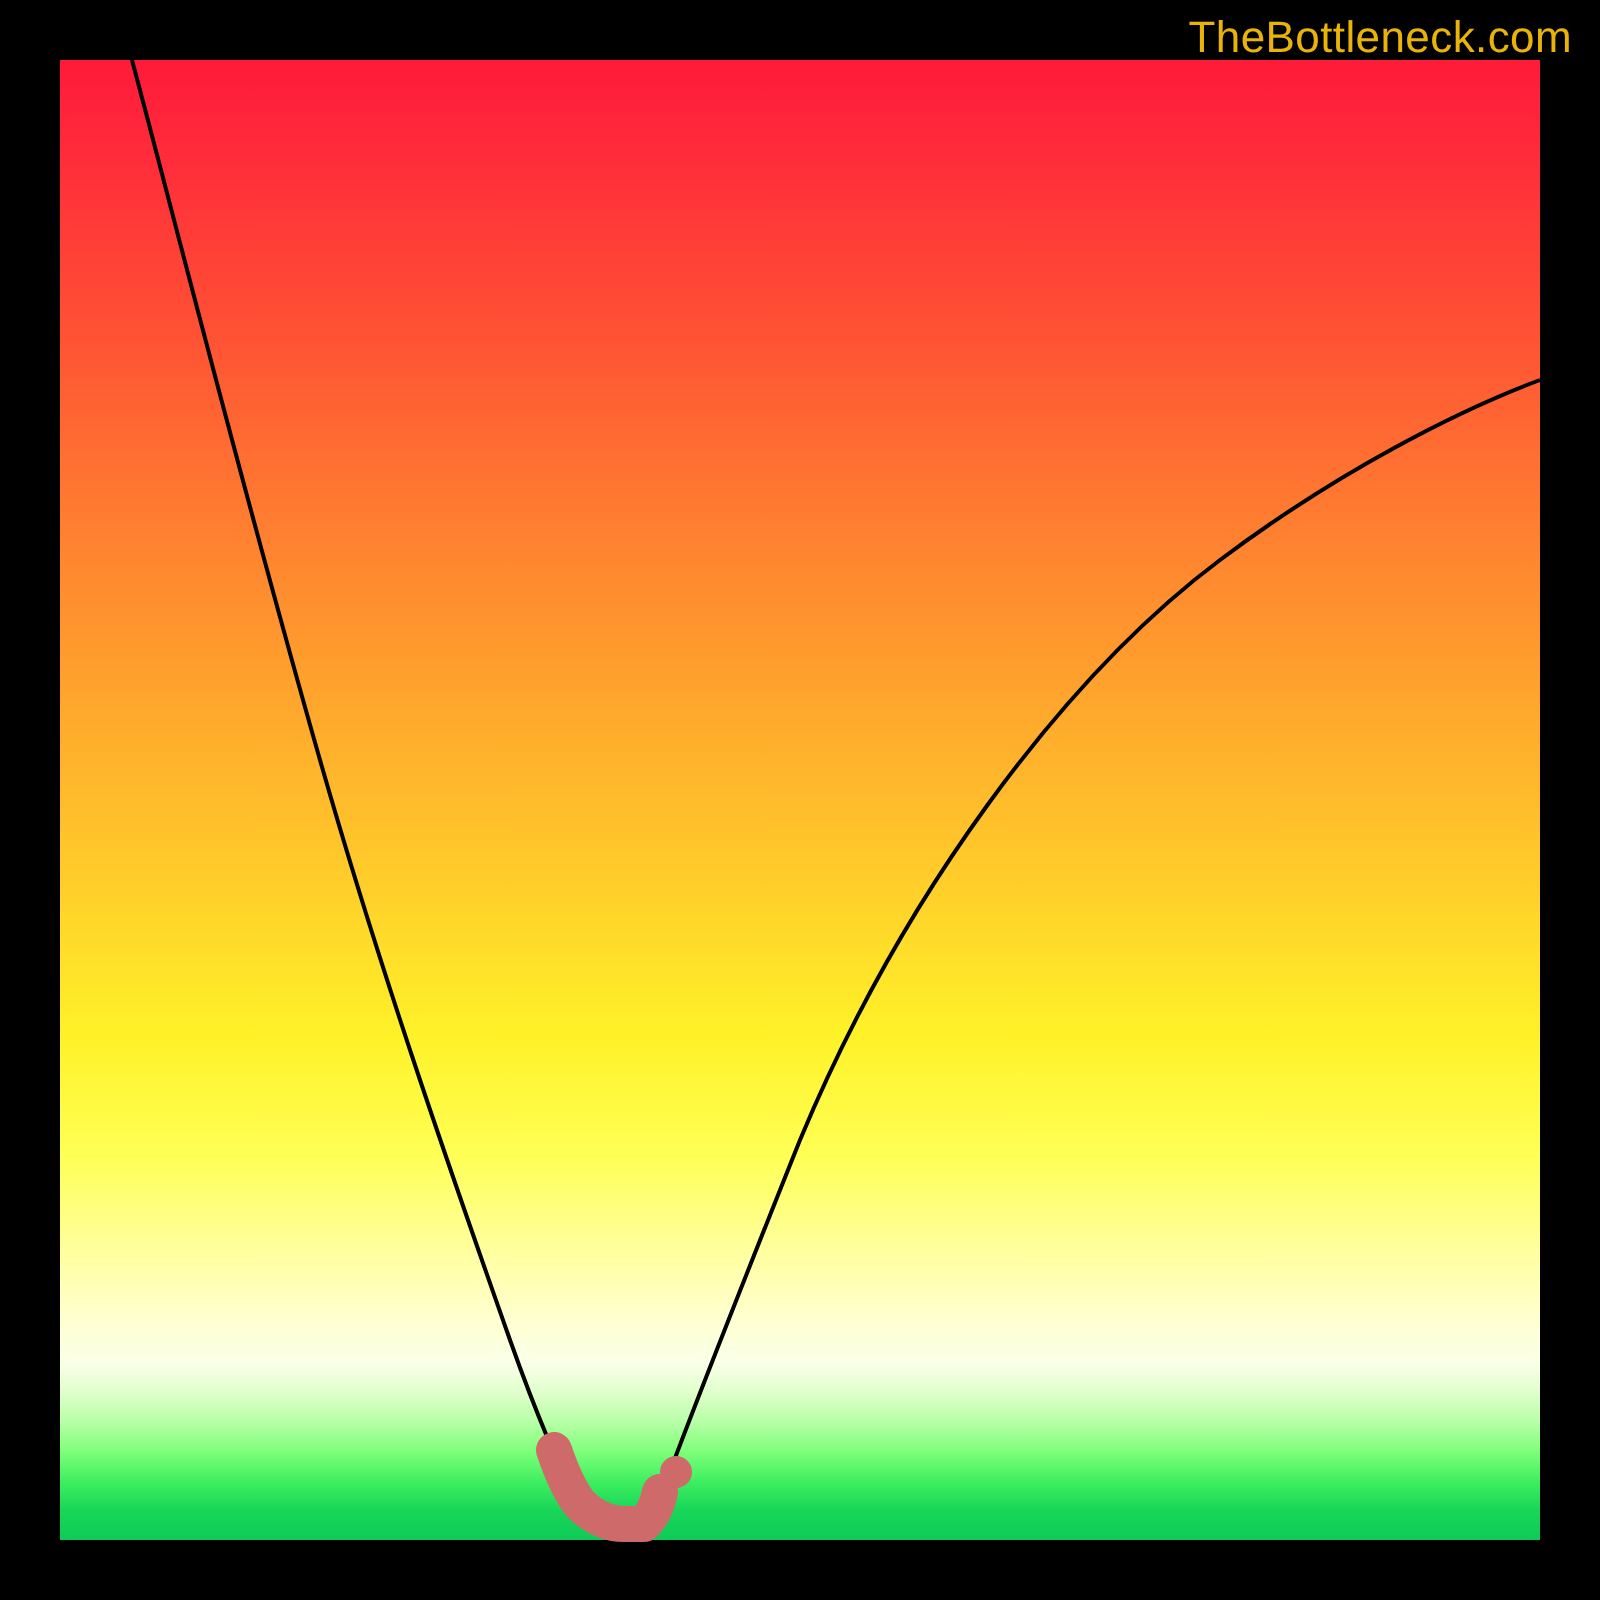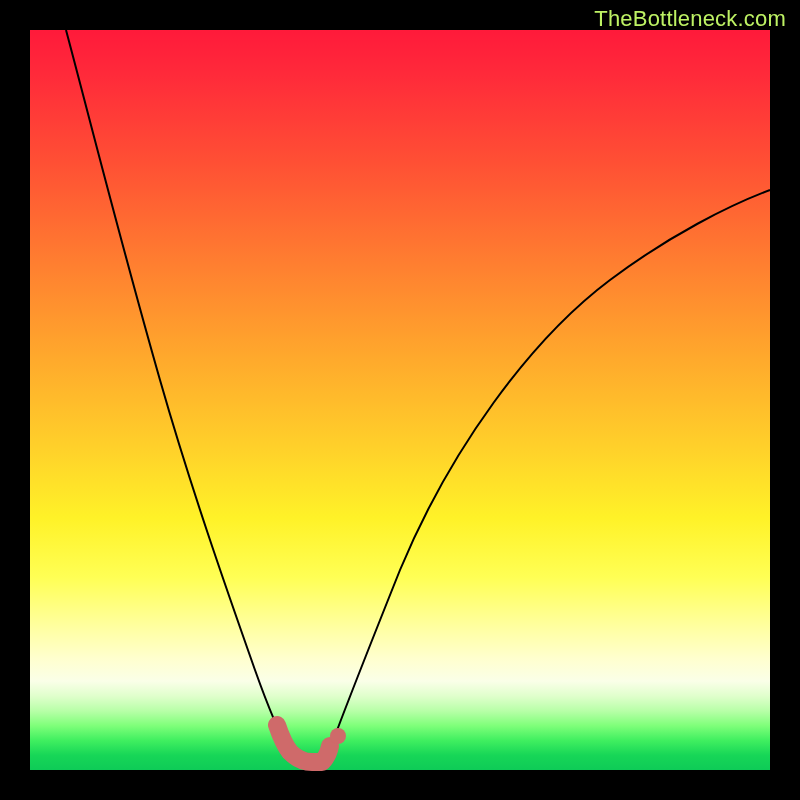--- a/index.html
+++ b/index.html
@@ -34,21 +34,21 @@
       #7fff7a 94%,
       #40ef60 96%,
       #17d657 98%,
       #0ecb57 100%
     );
   }
   .watermark {
     position: absolute;
     top: 6px;
     right: 14px;
-    color: #bef264;
+    color: #eab308;
     font-size: 22px;
     letter-spacing: 0.2px;
     user-select: none;
   }
   svg.curves {
     position: absolute;
     left: 0;
     top: 0;
     width: 740px;
     height: 740px;

